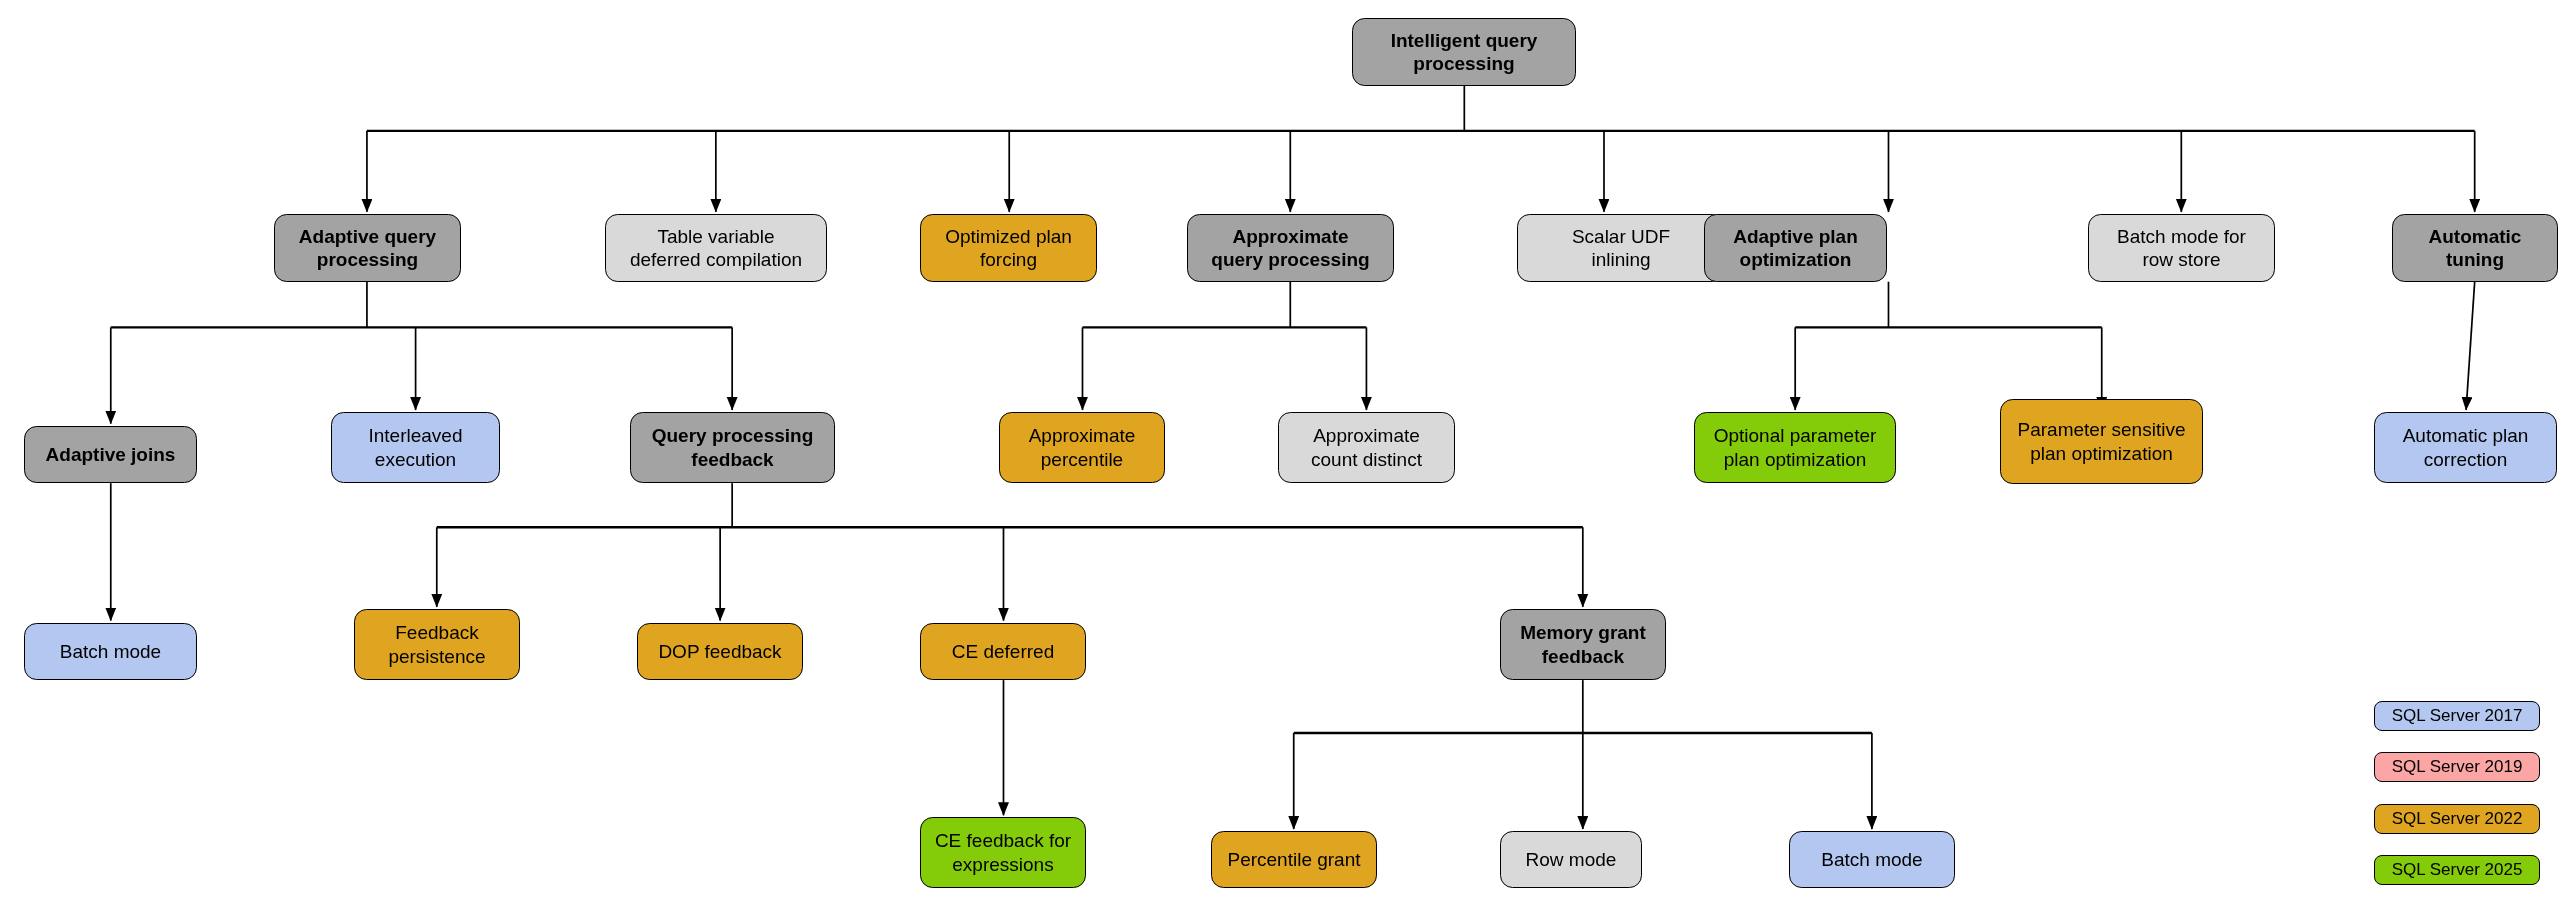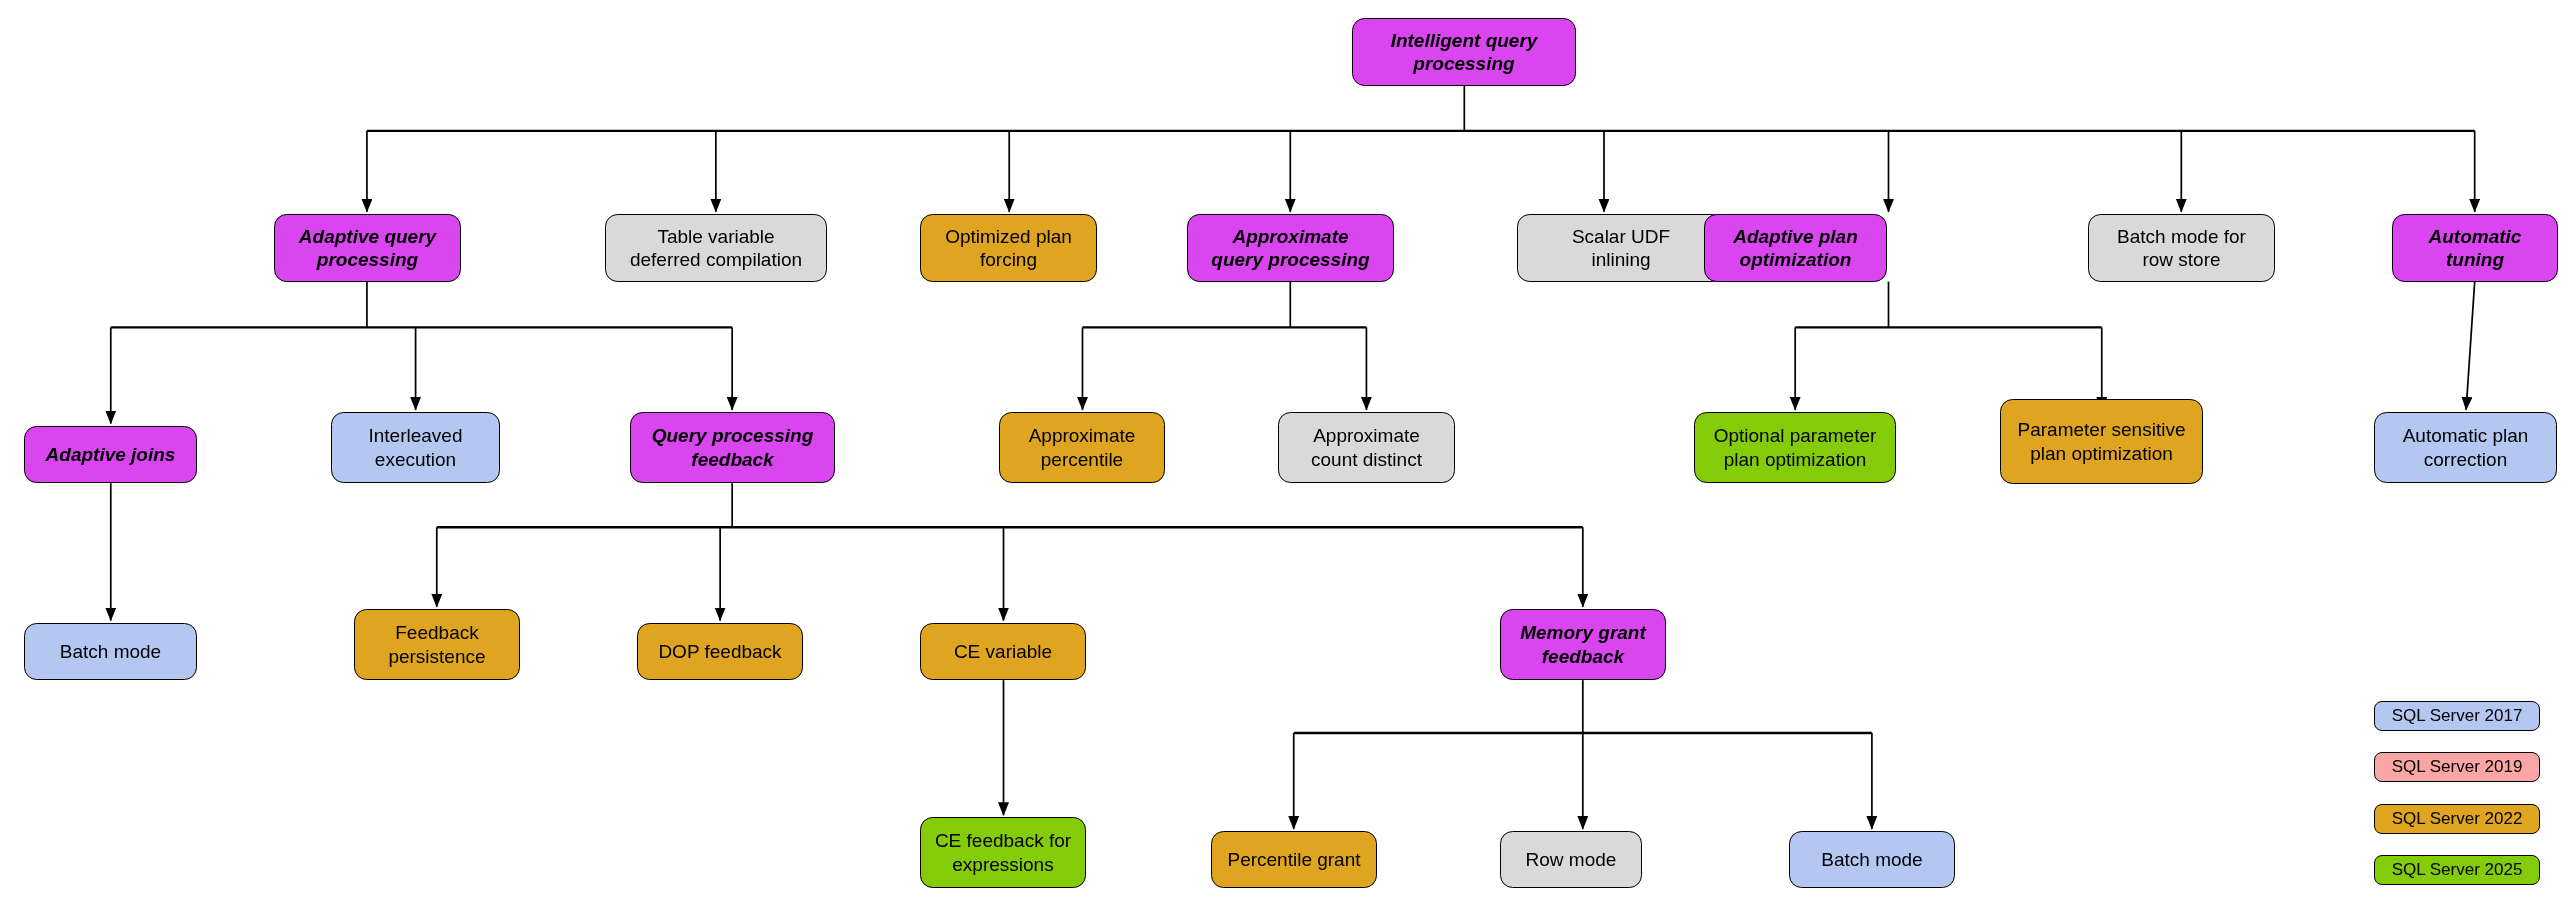--- a/index.html
+++ b/index.html
@@ -38,21 +38,21 @@
     align-items: center;
     justify-content: center;
     text-align: center;
     line-height: 1.22;
     color: #000000;
     font-size: 19px;
     padding: 2.3px 4.6px;
     white-space: pre-line;
   }
   .node.bold { font-weight: bold; }
-  .node.white  { background: #d946ef; font-style: italic; }
+  .node.white  { background: #a3a3a3; }
   .node.gray   { background: #d9d9d9; }
   .node.orange { background: #dfa520; }
   .node.blue   { background: #b4c7f0; }
   .node.green  { background: #84cc09; }
   .legend-item {
     position: absolute;
     box-sizing: border-box;
     border: 1.7px solid #000000;
     border-radius: 8px;
     display: flex;
@@ -144,21 +144,21 @@
       <div class="node green" style="left: 1694px; top: 412px; width: 202px; height: 71px;"><span>Optional parameter
 plan optimization</span></div>
       <div class="node orange" style="left: 2000px; top: 399px; width: 203px; height: 85px;"><span>Parameter sensitive
 plan optimization</span></div>
       <div class="node blue" style="left: 2374px; top: 412px; width: 183px; height: 71px;"><span>Automatic plan
 correction</span></div>
       <div class="node blue" style="left: 24px; top: 623px; width: 173px; height: 57px;"><span>Batch mode</span></div>
       <div class="node orange" style="left: 354px; top: 609px; width: 166px; height: 71px;"><span>Feedback
 persistence</span></div>
       <div class="node orange" style="left: 637px; top: 623px; width: 166px; height: 57px;"><span>DOP feedback</span></div>
-      <div class="node orange" style="left: 920px; top: 623px; width: 166px; height: 57px;"><span>CE variable</span></div>
+      <div class="node orange" style="left: 920px; top: 623px; width: 166px; height: 57px;"><span>CE deferred</span></div>
       <div class="node white bold" style="left: 1500px; top: 609px; width: 166px; height: 71px;"><span>Memory grant
 feedback</span></div>
       <div class="node green" style="left: 920px; top: 817px; width: 166px; height: 71px;"><span>CE feedback for
 expressions</span></div>
       <div class="node orange" style="left: 1211px; top: 831px; width: 166px; height: 57px;"><span>Percentile grant</span></div>
       <div class="node gray" style="left: 1500px; top: 831px; width: 142px; height: 57px;"><span>Row mode</span></div>
       <div class="node blue" style="left: 1789px; top: 831px; width: 166px; height: 57px;"><span>Batch mode</span></div>
     </div>
   <div id="legend-layer">
       <div class="legend-item blue" style="left: 2374px; top: 701px; width: 166px; height: 30px; background: rgb(180, 199, 240);">

